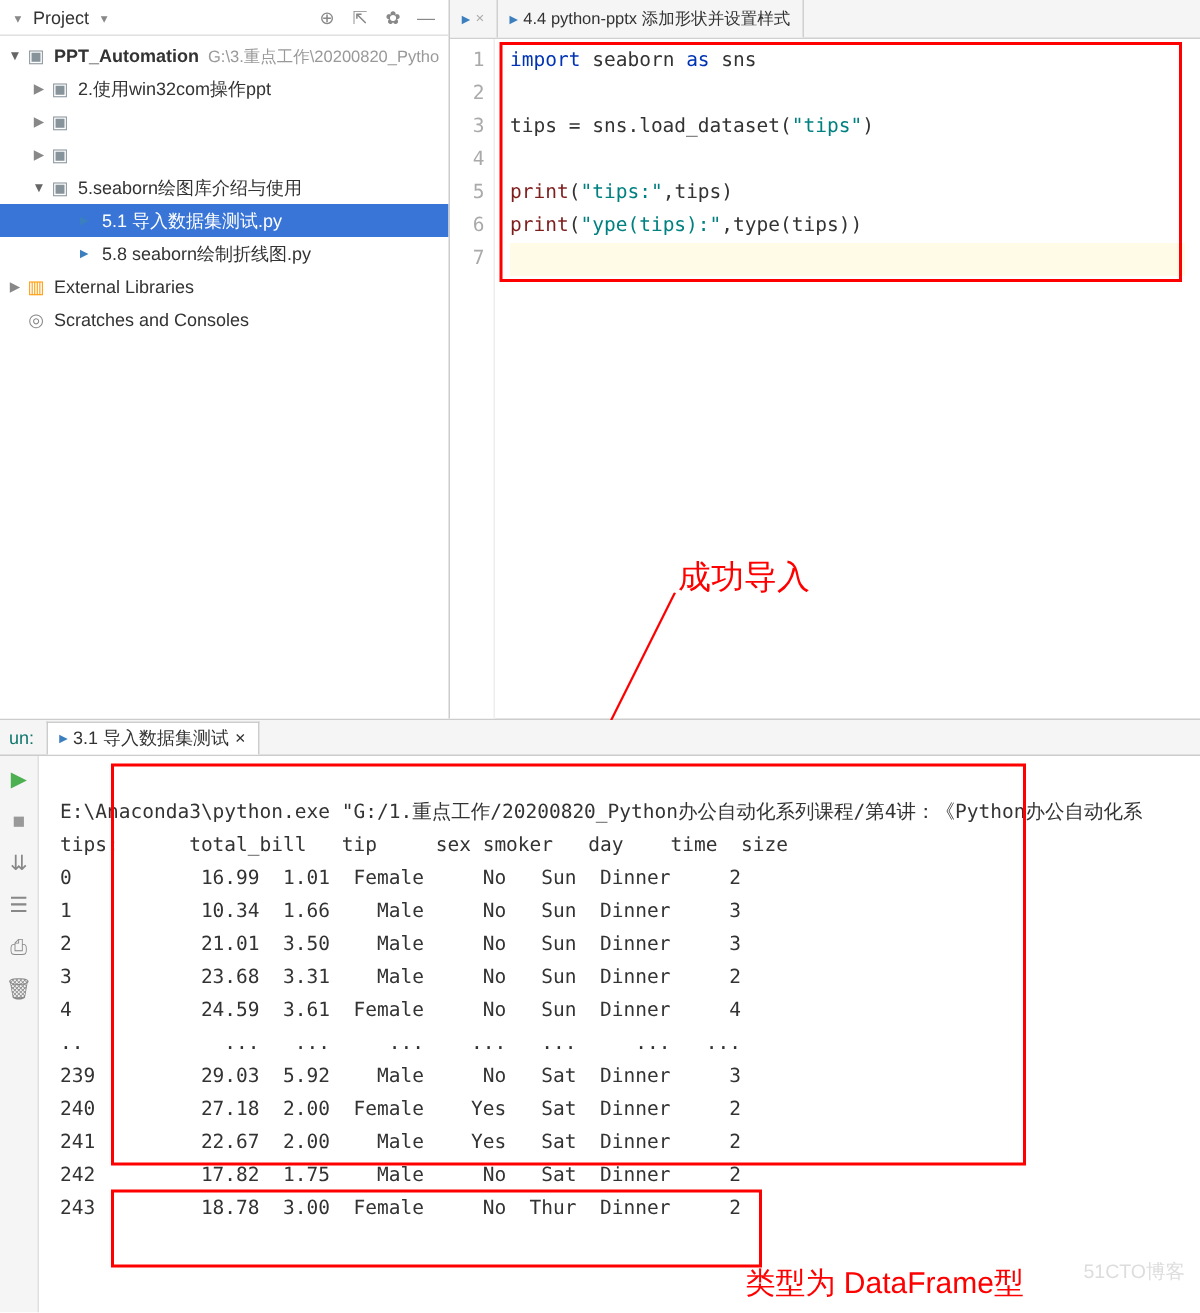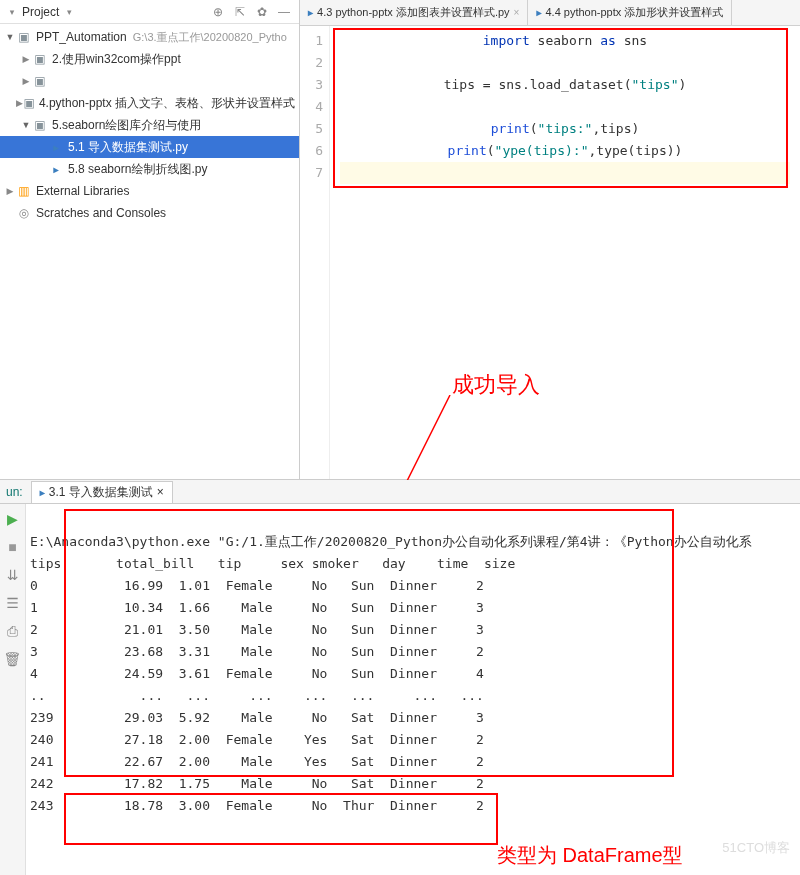--- a/index.html
+++ b/index.html
@@ -17,52 +17,52 @@
     .tree-row { display: flex; align-items: center; height: 22px; padding: 0 4px; cursor: pointer; white-space: nowrap; }
     .tree-row.selected { background: #3875d7; color: #fff; }
     .tree-indent { display: inline-block; }
     .tree-arrow { width: 12px; display: inline-flex; align-items: center; justify-content: center; font-size: 9px; color: #888; }
     .tree-arrow.open { color: #666; }
     .tree-icon { width: 16px; height: 16px; display: inline-flex; align-items: center; justify-content: center; margin-right: 4px; }
     .folder-icon { color: #87939a; }
     .py-icon { color: #3c7fbf; font-weight: bold; font-size: 10px; }
     .lib-icon { color: #ff9900; }
     .scratch-icon { color: #888; }
-    .proj-root { font-weight: normal; }
+    .proj-root { font-weight: bold; }
     .tree-path { color: #999; font-size: 11px; margin-left: 6px; }
     
     
     .editor-area { flex: 1; display: flex; flex-direction: column; position: relative; }
     .editor-tabs { height: 26px; display: flex; align-items: stretch; border-bottom: 1px solid #d0d0d0; background: #f5f5f5; }
     .editor-tab { display: flex; align-items: center; padding: 0 8px; border-right: 1px solid #d0d0d0; gap: 4px; cursor: pointer; font-size: 11px; white-space: nowrap; background: #f5f5f5; }
     .editor-tab .close-x { color: #aaa; font-size: 10px; }
     .editor-body { flex: 1; display: flex; font-family: "Consolas", monospace; font-size: 13px; position: relative; }
     .gutter { width: 30px; background: #fff; color: #aaa; text-align: right; padding: 4px 6px 0 0; line-height: 22px; border-right: 1px solid #eee; }
-    .code { flex: 1; padding: 4px 10px 0 10px; line-height: 22px; white-space: pre; text-align: center; }
+    .code { flex: 1; padding: 4px 10px 0 10px; line-height: 22px; white-space: pre; }
     .code .kw-import { color: #0033b3; }
-    .code .fn { color: #1d4ed8; }
+    .code .fn { color: #7f1d1d; }
     .code .str { color: #008080; }
     .code .cur-line { background: #fffbe6; display: inline-block; width: 100%; }
     
     .red-box { position: absolute; border: 2px solid #ff0000; pointer-events: none; }
     .red-box-editor { left: 33px; top: 28px; width: 455px; height: 160px; }
     
     
     .annot { position: absolute; color: #ff0000; font-size: 22px; pointer-events: none; }
     .annot-success { left: 452px; top: 370px; }
     .annot-dataframe { left: 497px; top: 842px; font-size: 20px; }
     .arrow-svg { position: absolute; pointer-events: none; }
     
     
     .run-panel { display: flex; height: 395px; border-top: 1px solid #ccc; }
     .run-header { position: absolute; top: 480px; left: 0; right: 0; height: 24px; background: #f5f5f5; border-bottom: 1px solid #ccc; display: flex; align-items: center; padding: 0 6px; gap: 8px; }
     .run-header .run-lbl { color: #0f766e; }
     .run-tab { display: flex; align-items: center; gap: 4px; background: #fff; padding: 2px 8px; border: 1px solid #ccc; border-bottom: none; height: 22px; }
     .run-toolbar { width: 26px; background: #f5f5f5; border-right: 1px solid #e0e0e0; display: flex; flex-direction: column; align-items: center; padding-top: 28px; gap: 8px; }
-    .run-output { flex: 1; padding: 28px 4px 4px 4px; font-family: "Consolas", monospace; font-size: 13px; line-height: 22px; white-space: pre; position: relative; overflow: hidden; }
+    .run-output { flex: 1; padding: 28px 4px 4px 4px; font-family: "Consolas", monospace; font-size: 13px; line-height: 22px; white-space: pre; position: relative; overflow: hidden; margin-left: 10px; }
     .red-box-table { left: 38px; top: 28px; width: 610px; height: 268px; }
     .red-box-type { left: 38px; top: 312px; width: 434px; height: 52px; }
     
     .tool-icon { width: 20px; height: 20px; display: flex; align-items: center; justify-content: center; cursor: pointer; color: #888; font-size: 14px; }
     .tool-icon.play { color: #4caf50; }
     .tool-icon.stop { color: #999; }
     
     .watermark { position: absolute; right: 10px; bottom: 18px; color: #ddd; font-size: 13px; }
   </style>
 </head>
@@ -98,21 +98,20 @@
           </div>
           <div class="tree-row">
             <span class="tree-indent" style="width: 16px;"></span>
             <span class="tree-arrow">▶</span>
             <span class="tree-icon folder-icon">▣</span>
           </div>
           <div class="tree-row">
             <span class="tree-indent" style="width: 16px;"></span>
             <span class="tree-arrow">▶</span>
             <span class="tree-icon folder-icon">▣</span>
-            <span>4.python-pptx 插入文字、表格、形状并设置样式</span>
           </div>
           <div class="tree-row">
             <span class="tree-indent" style="width: 16px;"></span>
             <span class="tree-arrow open">▼</span>
             <span class="tree-icon folder-icon">▣</span>
             <span>5.seaborn绘图库介绍与使用</span>
           </div>
           <div class="tree-row selected">
             <span class="tree-indent" style="width: 32px;"></span>
             <span class="tree-arrow"></span>
@@ -136,21 +135,20 @@
         <span class="tree-icon scratch-icon">◎</span>
         <span>Scratches and Consoles</span>
       </div>
     </div>
   </div>
 
   <div class="editor-area">
     <div class="editor-tabs">
       <div class="editor-tab">
         <span class="py-icon">▸</span>
-        <span>4.3 python-pptx 添加图表并设置样式.py</span>
         <span class="close-x">×</span>
       </div>
       <div class="editor-tab">
         <span class="py-icon">▸</span>
         <span>4.4 python-pptx 添加形状并设置样式</span>
       </div>
     </div>
     <div class="editor-body">
       <div class="gutter" id="gutter">
           <div>1</div>

